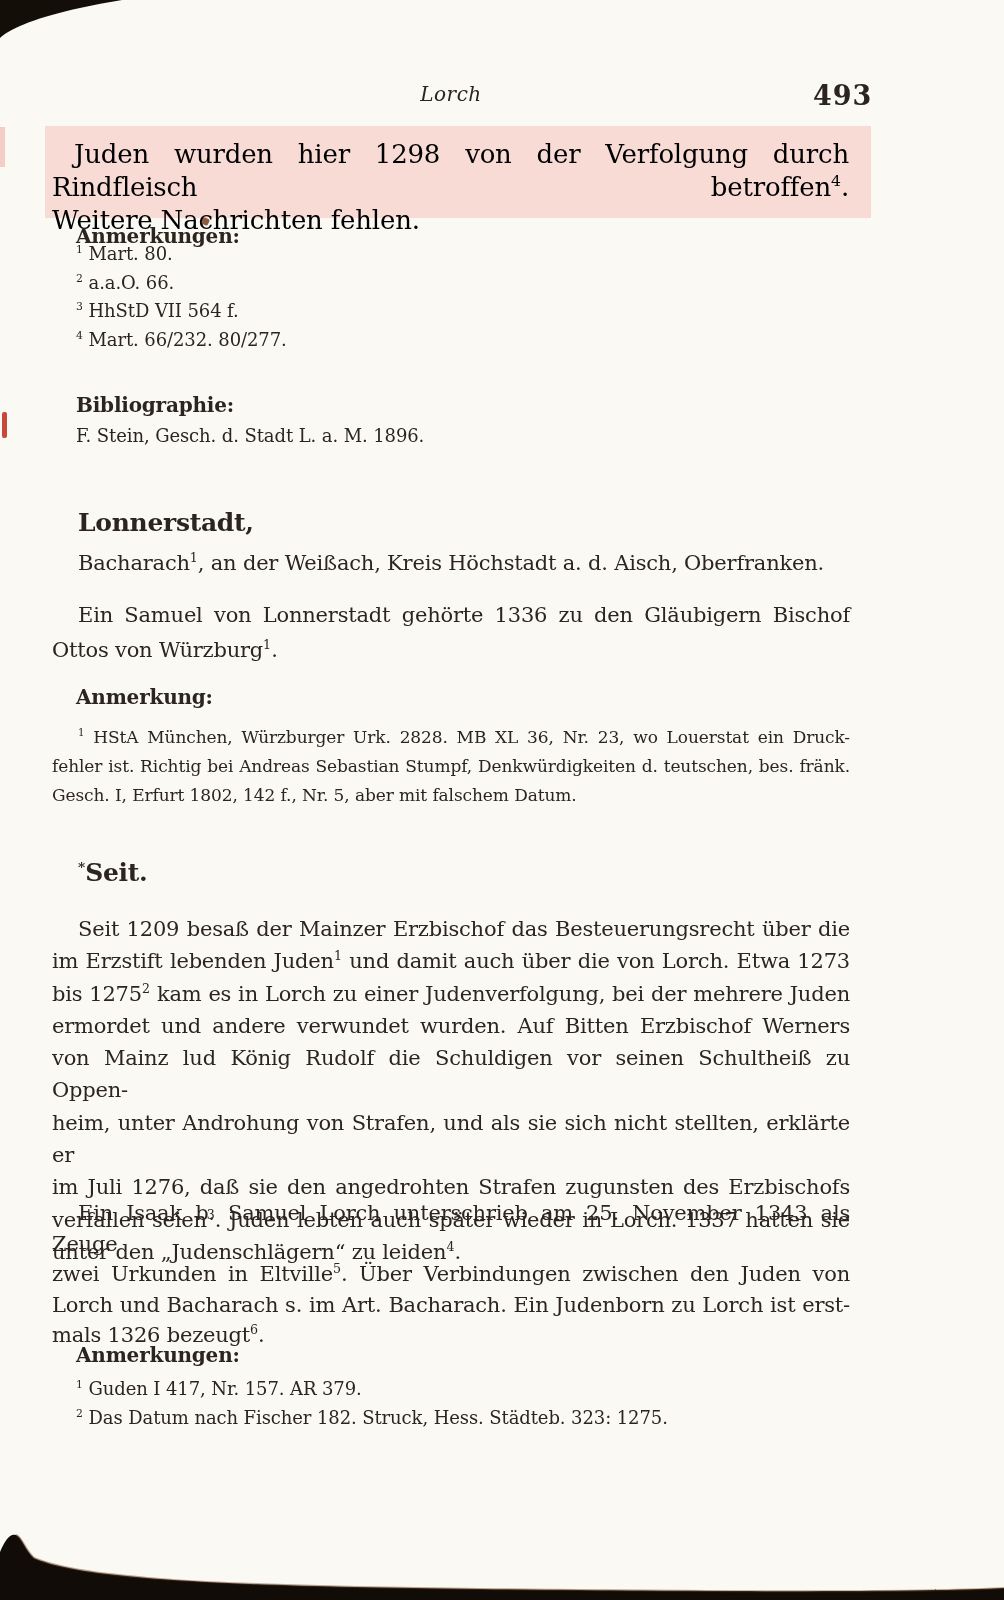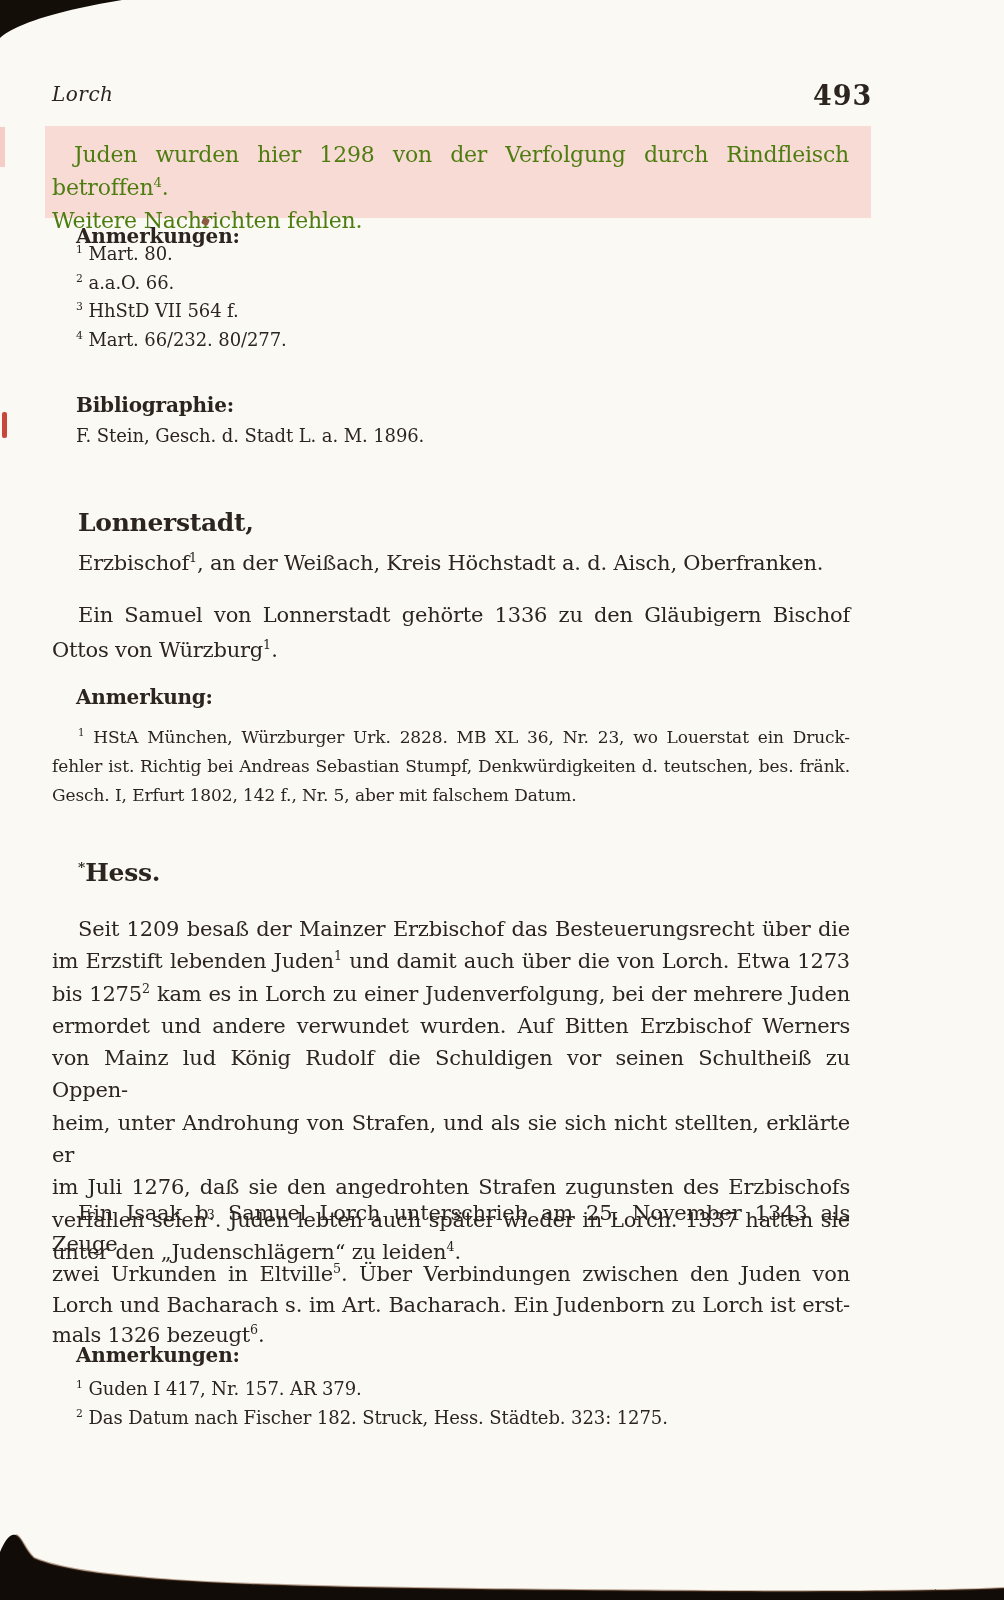--- a/index.html
+++ b/index.html
@@ -6,29 +6,29 @@
   .page{
     position:relative;
     width:1004px;height:1600px;
     background:#fbf9f4;
     overflow:hidden;
     font-family:"DejaVu Serif","Liberation Serif",serif;
     color:#2c241f;
   }
   .abs{position:absolute;}
   
-  .running-head{left:52px;top:82px;width:798px;text-align:left;font-style:italic;font-size:20px;letter-spacing:.5px;}
+  .running-head{left:52px;top:82px;width:798px;text-align:center;font-style:italic;font-size:20px;letter-spacing:.5px;}
   .page-num{left:813px;top:80px;font-size:27px;font-weight:600;letter-spacing:1px;}
   
   .hl{
     left:45px;top:126px;width:826px;height:92px;
     background:#f8dbd5;
     box-sizing:border-box;
     padding:12px 22px 0 7px;
-    font-size:22px;line-height:33px;color:#4d7c0f;
+    font-size:26px;line-height:33px;color:#000000;
     letter-spacing:-.2px;
   }
   
   .body-col{left:52px;width:798px;font-size:21px;letter-spacing:-.2px;}
   .jl{text-align:justify;text-align-last:justify;text-justify:inter-word;}
   .ll{text-align-last:left;}
   .ind{text-indent:26px;margin-top:7px;}
   .ind22{text-indent:22px;}
   .lh32 .line{line-height:32.3px;}
   .lh30 .line{line-height:30.6px;}
@@ -74,34 +74,34 @@
     <div class="line"><sup>1</sup><span> Mart. 80.</span></div>
     <div class="line"><sup>2</sup><span> a.a.O. 66.</span></div>
     <div class="line"><sup>3</sup><span> HhStD VII 564 f.</span></div>
     <div class="line"><sup>4</sup><span> Mart. 66/232. 80/277.</span></div>
   </div>
 
   <div class="abs label" style="top:393px;">Bibliographie:</div>
   <div class="abs bib-entry" style="top:425px;">F. Stein, Gesch. d. Stadt L. a. M. 1896.</div>
 
   <div class="abs big-head" style="top:508px;">Lonnerstadt,</div>
-  <div class="abs sub-line" style="top:551px;"><span>Erzbischof</span><sup>1</sup><span>, an der Weißach, Kreis Höchstadt a. d. Aisch, Oberfranken.</span></div>
+  <div class="abs sub-line" style="top:551px;"><span>Bacharach</span><sup>1</sup><span>, an der Weißach, Kreis Höchstadt a. d. Aisch, Oberfranken.</span></div>
   <div class="abs body-col lh35" style="top:591px;">
     <div class="line jl ind"><span>Ein Samuel von Lonnerstadt gehörte 1336 zu den Gläubigern Bischof</span></div>
     <div class="line jl ll"><span>Ottos von Würzburg</span><sup>1</sup><span>.</span></div>
   </div>
   <div class="abs label" style="top:685px;">Anmerkung:</div>
   <div class="abs body-col fnote" style="top:716px;">
     <div class="line jl ind"><sup>1</sup><span> HStA München, Würzburger Urk. 2828. MB XL 36, Nr. 23, wo Louerstat ein Druck-</span></div>
     <div class="line jl"><span>fehler ist. Richtig bei Andreas Sebastian Stumpf, Denkwürdigkeiten d. teutschen, bes. fränk.</span></div>
     <div class="line jl ll"><span>Gesch. I, Erfurt 1802, 142 f., Nr. 5, aber mit falschem Datum.</span></div>
   </div>
 
   <div class="abs big-head" style="top:858px;">
-    <span class="head-mark">*</span><span>Hess.</span>
+    <span class="head-mark">*</span><span>Seit.</span>
   </div>
 
   <div class="abs body-col lh32" style="top:906px;">
     <div class="line jl ind"><span>Seit 1209 besaß der Mainzer Erzbischof das Besteuerungsrecht über die</span></div>
     <div class="line jl"><span>im Erzstift lebenden Juden</span><sup>1</sup><span> und damit auch über die von Lorch. Etwa 1273</span></div>
     <div class="line jl"><span>bis 1275</span><sup>2</sup><span> kam es in Lorch zu einer Judenverfolgung, bei der mehrere Juden</span></div>
     <div class="line jl"><span>ermordet und andere verwundet wurden. Auf Bitten Erzbischof Werners</span></div>
     <div class="line jl"><span>von Mainz lud König Rudolf die Schuldigen vor seinen Schultheiß zu Oppen-</span></div>
     <div class="line jl"><span>heim, unter Androhung von Strafen, und als sie sich nicht stellten, erklärte er</span></div>
     <div class="line jl"><span>im Juli 1276, daß sie den angedrohten Strafen zugunsten des Erzbischofs</span></div>

